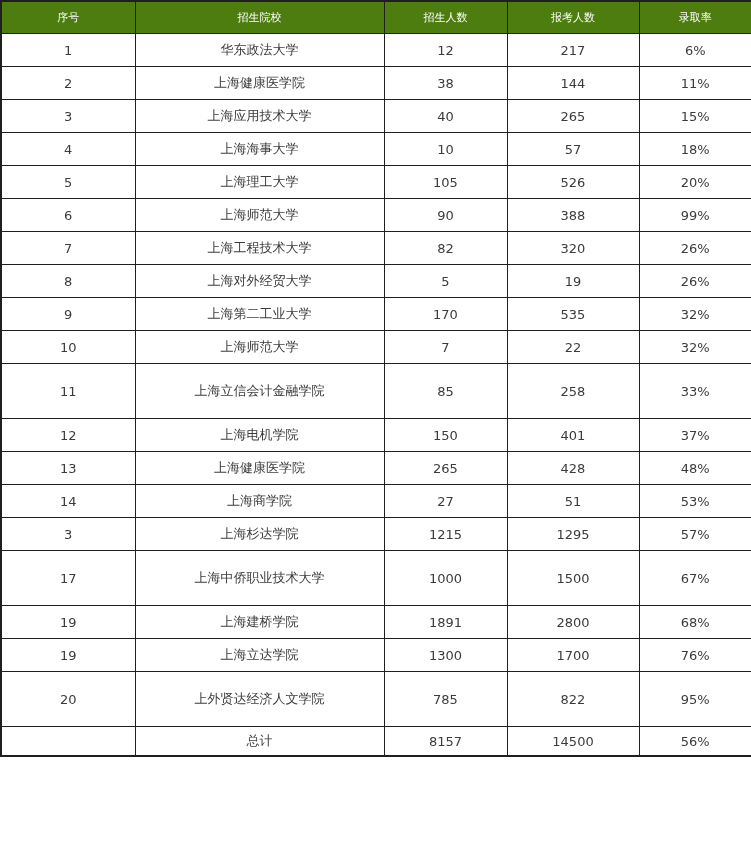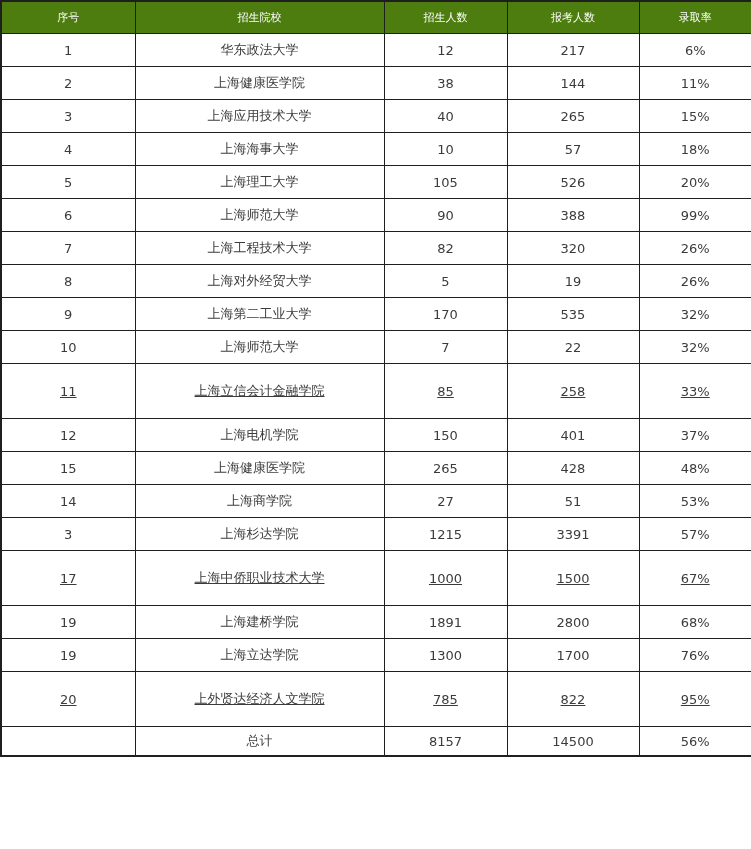--- a/index.html
+++ b/index.html
@@ -32,21 +32,21 @@
     white-space: nowrap;
   }
   table.admissions thead th {
     background: #4d7c0f;
     color: #ffffff;
     font-weight: normal;
     height: 31px;
     font-size: 11px;
   }
   tr.row-normal td { height: 32px; }
-  tr.row-tall   td { height: 54px; text-decoration: underline; }
+  tr.row-tall   td { height: 54px; }
   tr.row-short  td { height: 28px; }
   col.c-index      { width: 134px; }
   col.c-school     { width: 249px; }
   col.c-enroll     { width: 123px; }
   col.c-applicants { width: 132px; }
   col.c-rate       { width: 113px; }
 </style>
 </head>
 <body>
 
@@ -146,38 +146,38 @@
         <td>33%</td>
       </tr>
       <tr class="row-normal">
         <td>12</td>
         <td>上海电机学院</td>
         <td>150</td>
         <td>401</td>
         <td>37%</td>
       </tr>
       <tr class="row-normal">
-        <td>15</td>
+        <td>13</td>
         <td>上海健康医学院</td>
         <td>265</td>
         <td>428</td>
         <td>48%</td>
       </tr>
       <tr class="row-normal">
         <td>14</td>
         <td>上海商学院</td>
         <td>27</td>
         <td>51</td>
         <td>53%</td>
       </tr>
       <tr class="row-normal">
         <td>3</td>
         <td>上海杉达学院</td>
         <td>1215</td>
-        <td>3391</td>
+        <td>1295</td>
         <td>57%</td>
       </tr>
       <tr class="row-tall">
         <td>17</td>
         <td>上海中侨职业技术大学</td>
         <td>1000</td>
         <td>1500</td>
         <td>67%</td>
       </tr>
       <tr class="row-normal">

